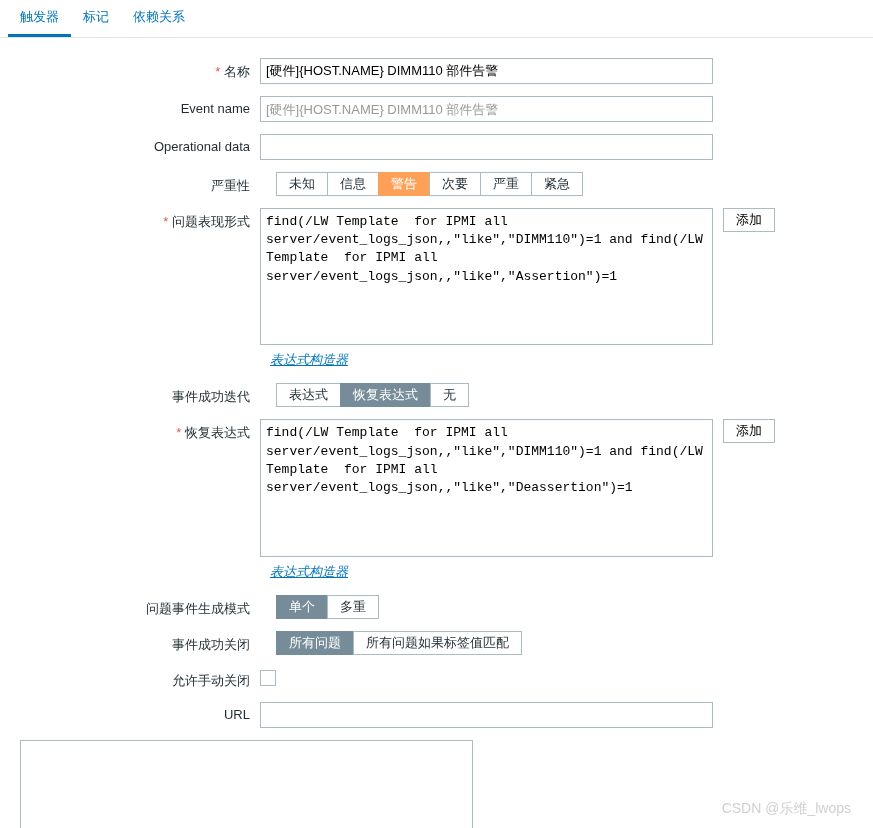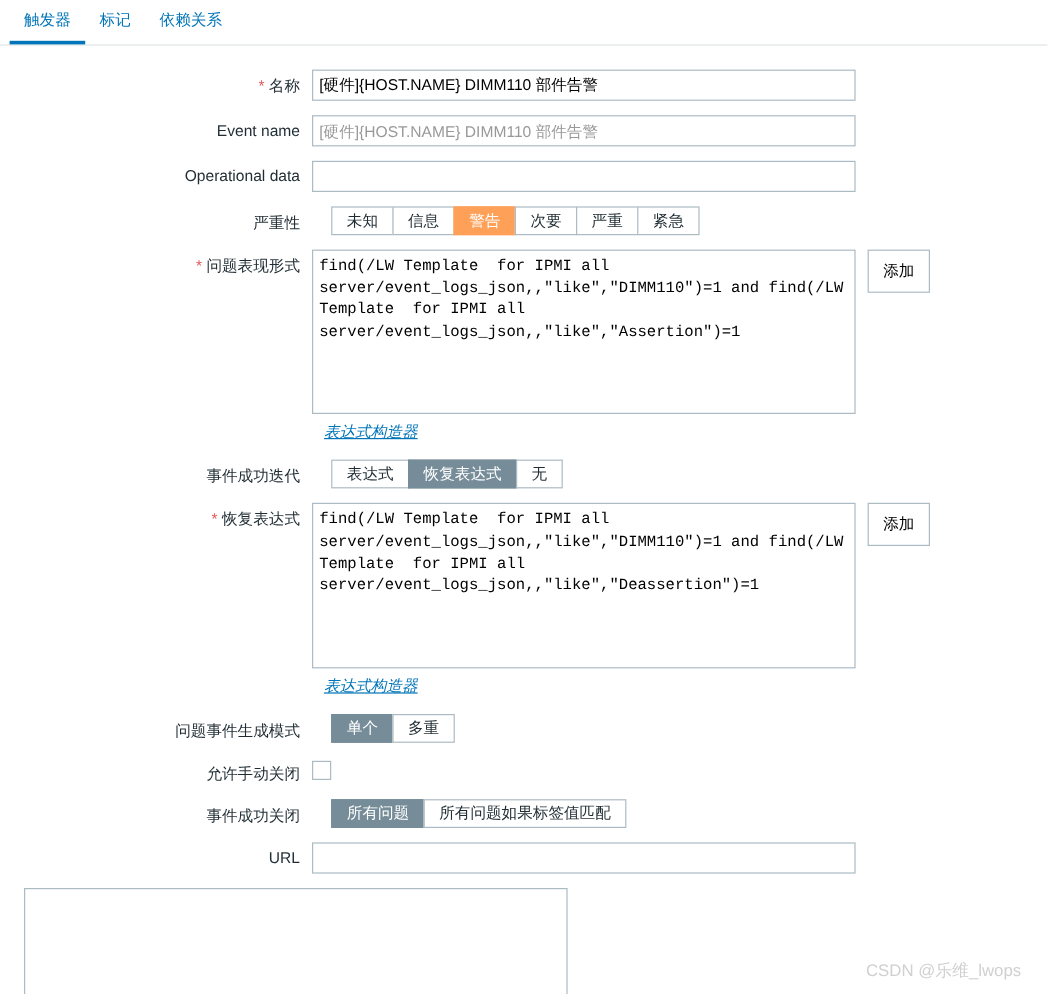--- a/index.html
+++ b/index.html
@@ -98,21 +98,21 @@
       color: #fff;
       border-color: #768d99;
     }
     .side-btn {
       margin-left: 10px;
       border: 1px solid #acbbc2;
       padding: 4px 12px;
       background: #fff;
       cursor: pointer;
       font-size: 13px;
-      height: 36px;
+      height: 24px;
       display: inline-flex;
       align-items: center;
     }
     .link {
       color: #0275b8;
       text-decoration: underline;
       cursor: pointer;
       font-size: 13px;
       font-style: italic;
     }
@@ -224,37 +224,37 @@
     <div class="label">问题事件生成模式</div>
     <div class="field">
       <div class="btn-group">
         <div class="seg sel-gray">单个</div>
         <div class="seg">多重</div>
       </div>
     </div>
   </div>
 
   <div class="form-row">
-    <div class="label">允许手动关闭</div>
-    <div class="field">
-      <div class="checkbox"></div>
-    </div>
-  </div>
-
-  <div class="form-row">
     <div class="label">事件成功关闭</div>
     <div class="field">
       <div class="btn-group">
         <div class="seg sel-gray">所有问题</div>
         <div class="seg">所有问题如果标签值匹配</div>
       </div>
     </div>
   </div>
 
   <div class="form-row">
+    <div class="label">允许手动关闭</div>
+    <div class="field">
+      <div class="checkbox"></div>
+    </div>
+  </div>
+
+  <div class="form-row">
     <div class="label">URL</div>
     <div class="field">
       <input type="text" style="">
     </div>
   </div>
 
   <div class="form-row">
     <div class="field">
       <textarea rows="6" class="textarea-plain" style=""></textarea>
     </div>

